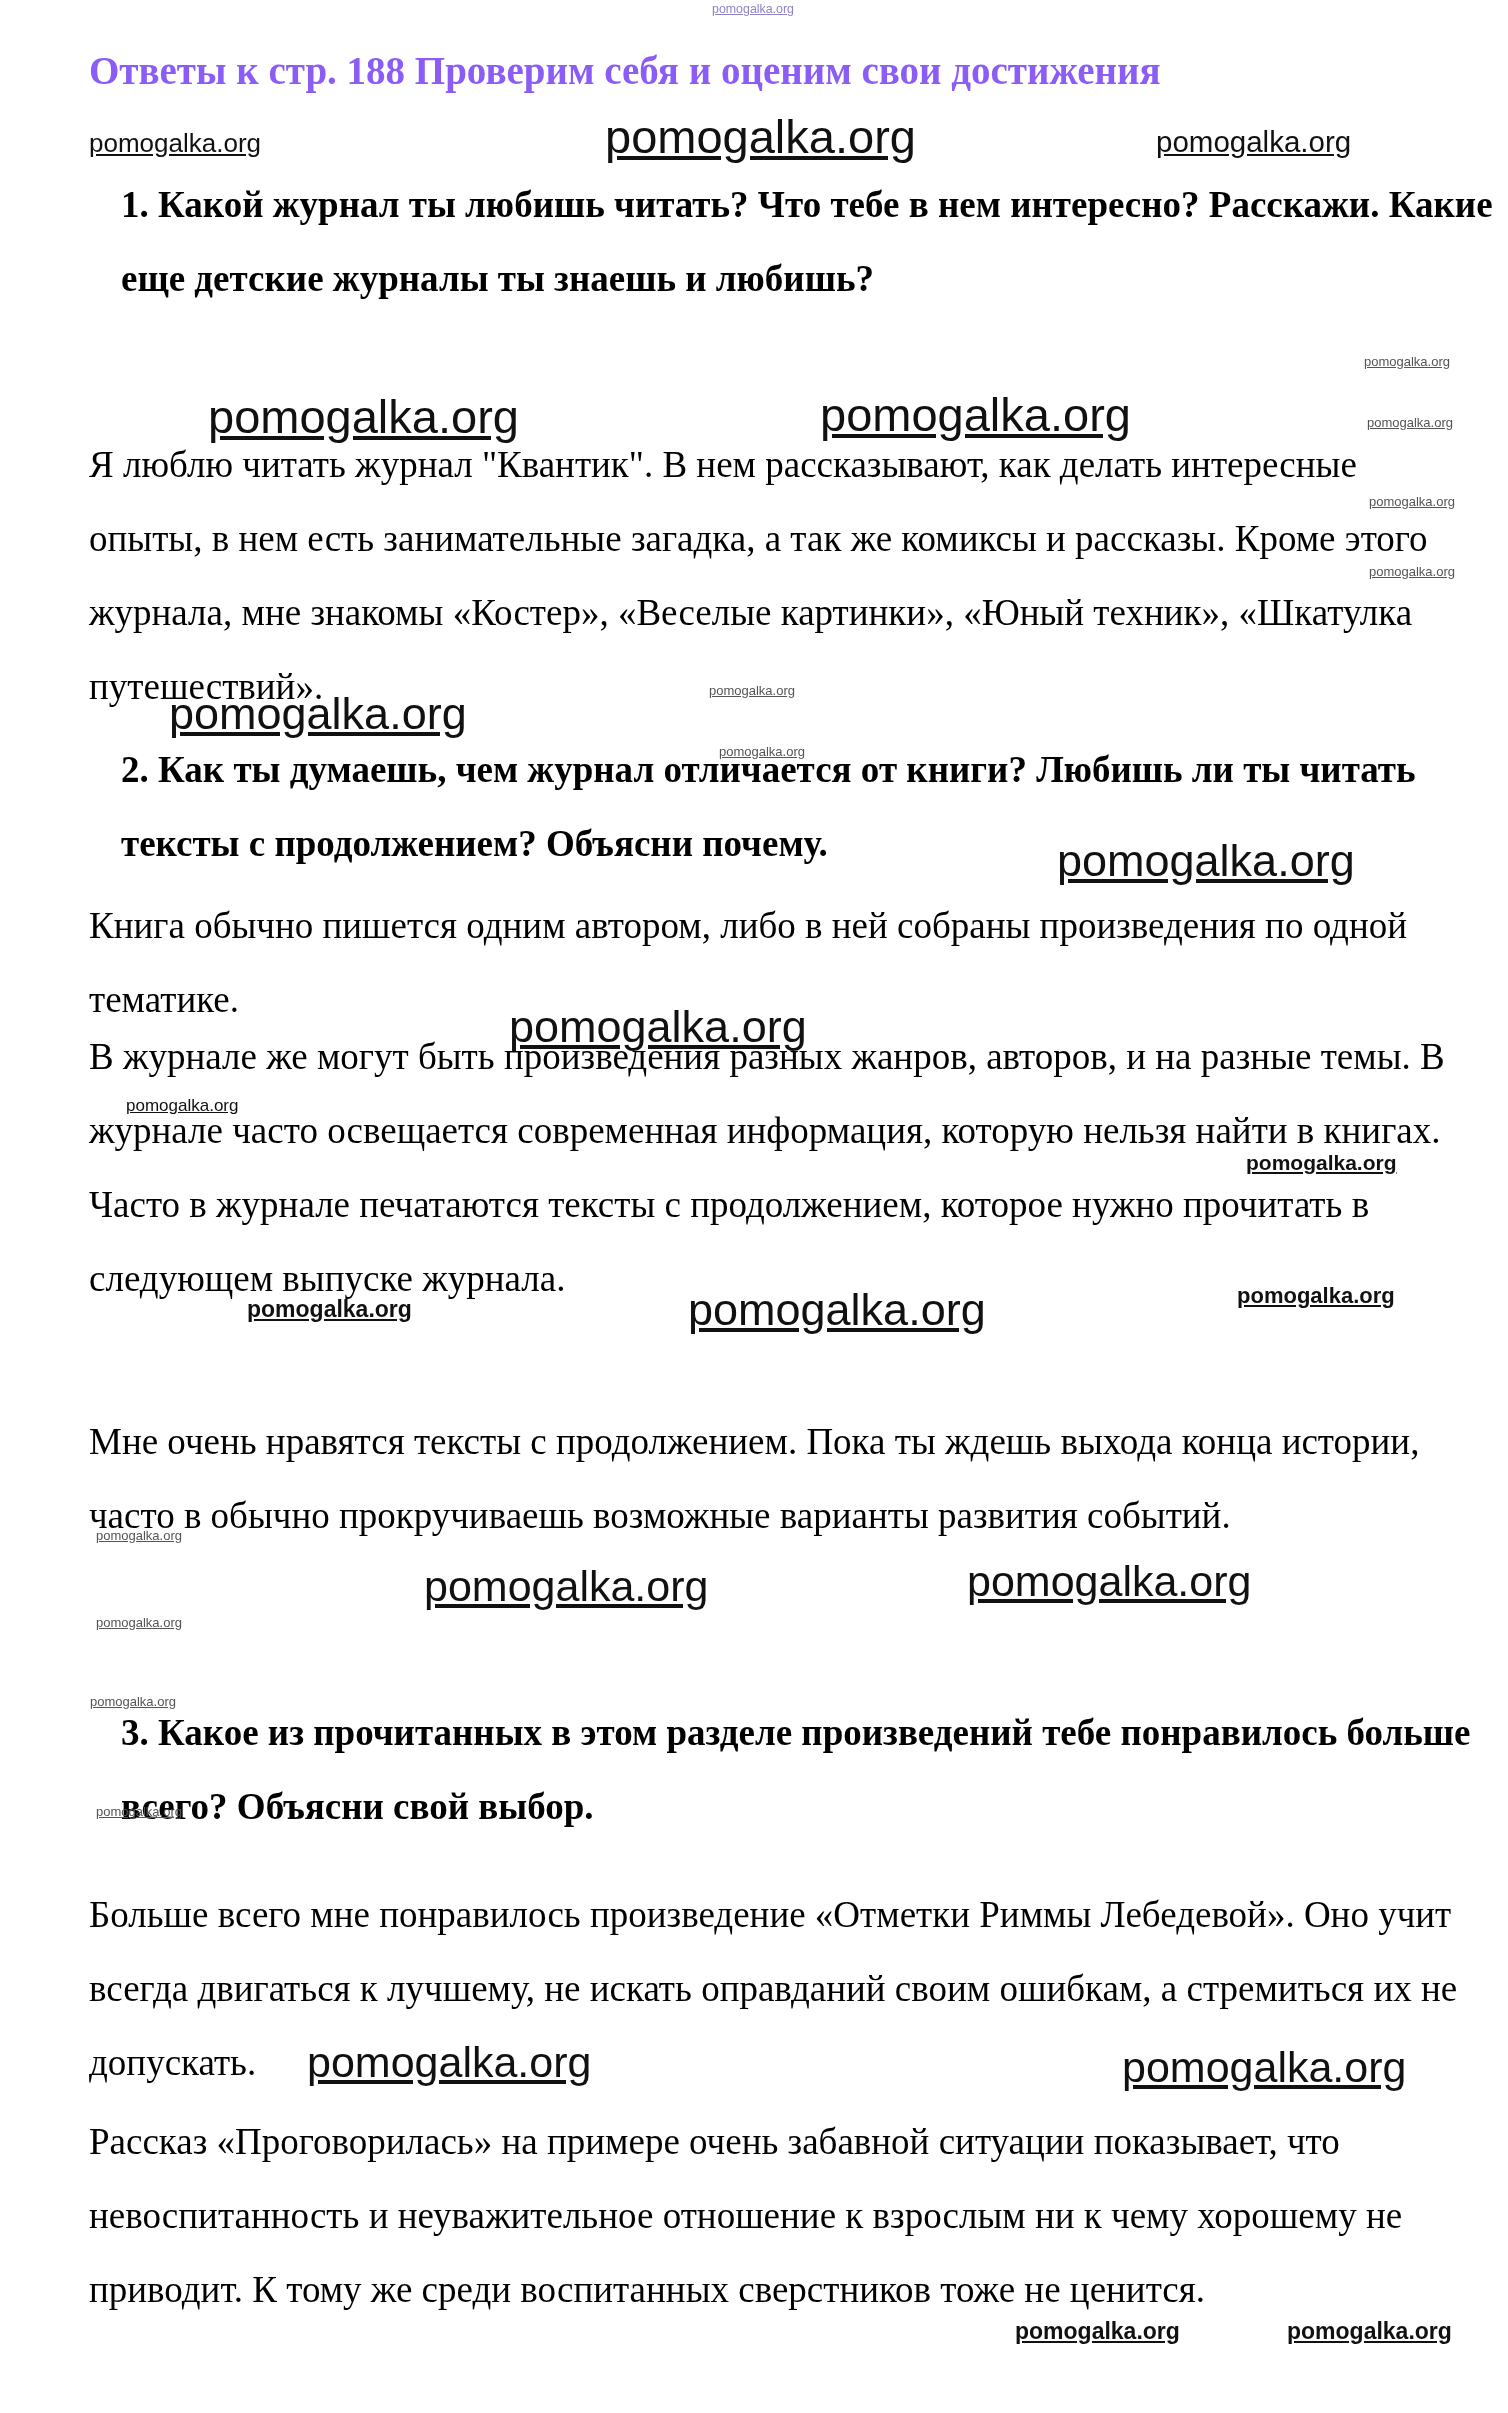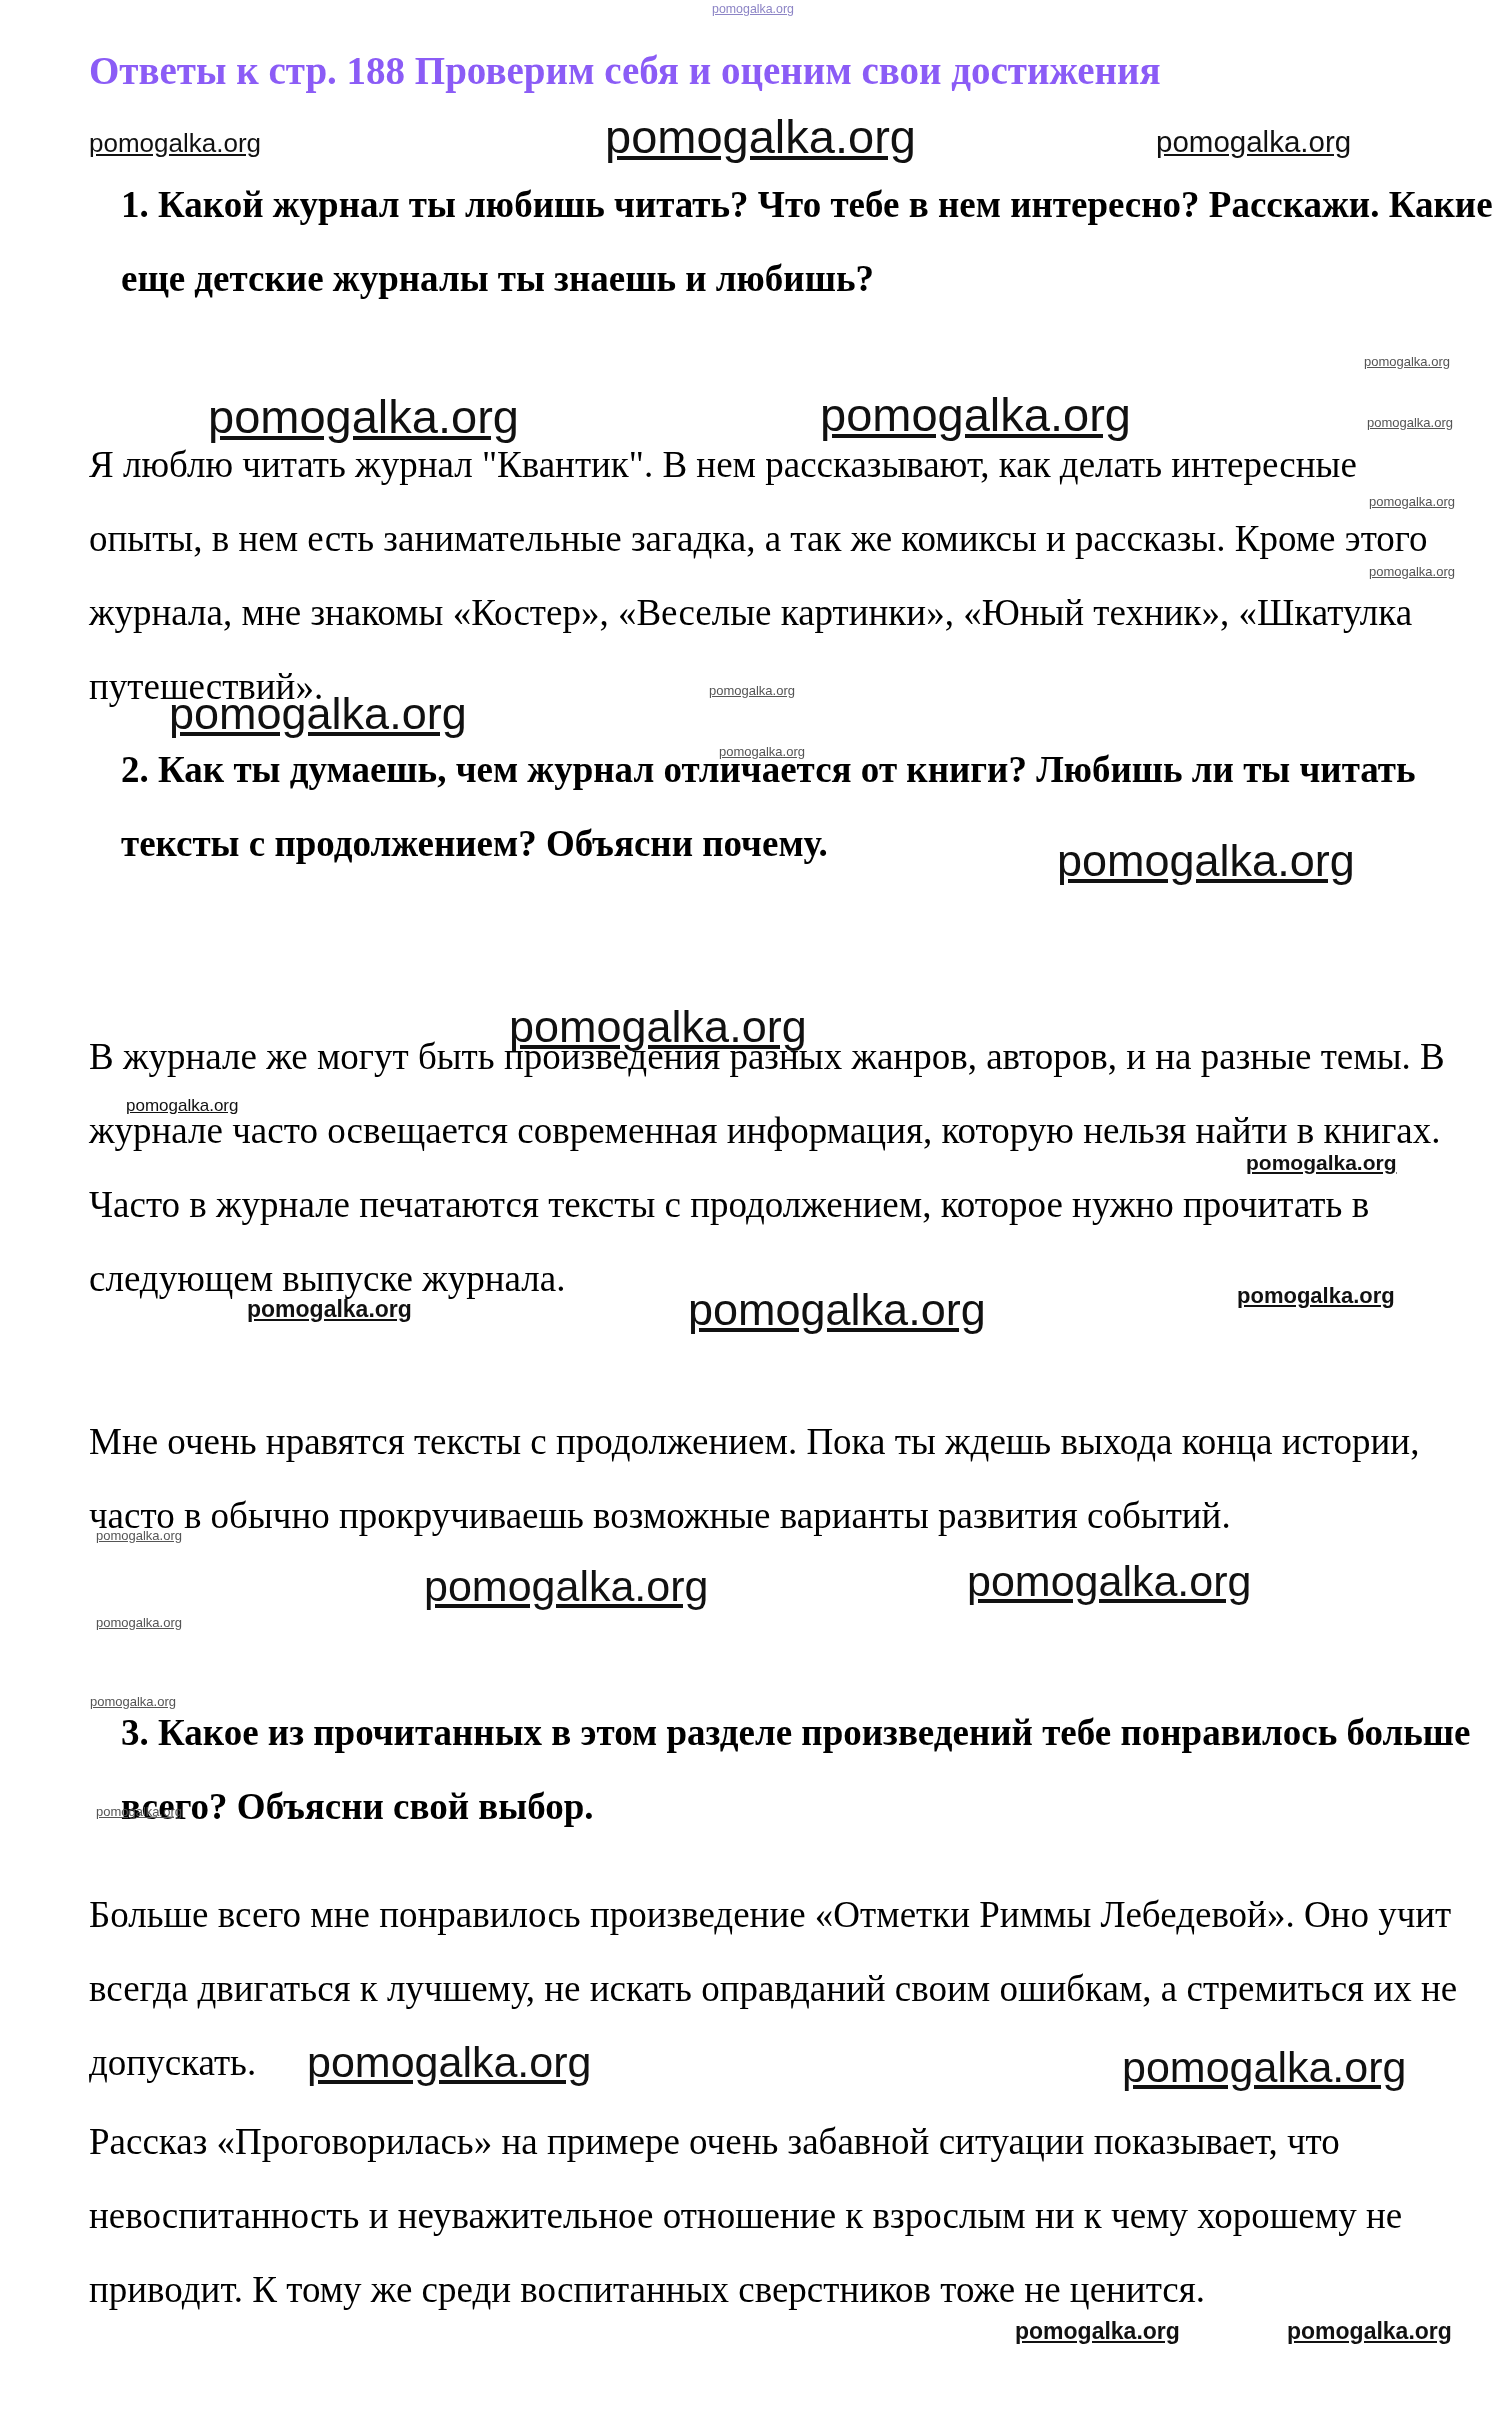--- a/index.html
+++ b/index.html
@@ -63,20 +63,21 @@
 <body>
 
 <div class="page">
 
   <h1 class="title">Ответы к стр. 188 Проверим себя и оценим свои достижения</h1>
 
   <p class="q" style="top:168px">1. Какой журнал ты любишь читать? Что тебе в нем интересно? Расскажи. Какие еще детские журналы ты знаешь и любишь?</p>
   <p class="a" style="top:428px">Я люблю читать журнал "Квантик". В нем рассказывают, как делать интересные опыты, в нем есть занимательные загадка, а так же комиксы и рассказы. Кроме этого журнала, мне знакомы «Костер», «Веселые картинки», «Юный техник», «Шкатулка путешествий».</p>
 
   <p class="q" style="top:733px">2. Как ты думаешь, чем журнал отличается от книги? Любишь ли ты читать тексты с продолжением? Объясни почему.</p>
+  <p class="a" style="top:889px">Книга обычно пишется одним автором, либо в ней собраны произведения по одной тематике.</p>
   <p class="a" style="top:1020px">В журнале же могут быть произведения разных жанров, авторов, и на разные темы. В журнале часто освещается современная информация, которую нельзя найти в книгах. Часто в журнале печатаются тексты с продолжением, которое нужно прочитать в следующем выпуске журнала.</p>
   <p class="a" style="top:1405px">Мне очень нравятся тексты с продолжением. Пока ты ждешь выхода конца истории, часто в обычно прокручиваешь возможные варианты развития событий.</p>
 
   <p class="q" style="top:1696px">3. Какое из прочитанных в этом разделе произведений тебе понравилось больше всего? Объясни свой выбор.</p>
   <p class="a" style="top:1878px">Больше всего мне понравилось произведение «Отметки Риммы Лебедевой». Оно учит всегда двигаться к лучшему, не искать оправданий своим ошибкам, а стремиться их не допускать.</p>
   <p class="a" style="top:2105px">Рассказ «Проговорилась» на примере очень забавной ситуации показывает, что невоспитанность и неуважительное отношение к взрослым ни к чему хорошему не приводит. К тому же среди воспитанных сверстников тоже не ценится.</p>
 
   <span class="wm accent" style="left:712px;top:3.1px;font-size:12.4px">pomogalka.org</span>
 
   <span class="wm" style="left:89px;top:130px;font-size:26px">pomogalka.org</span>

